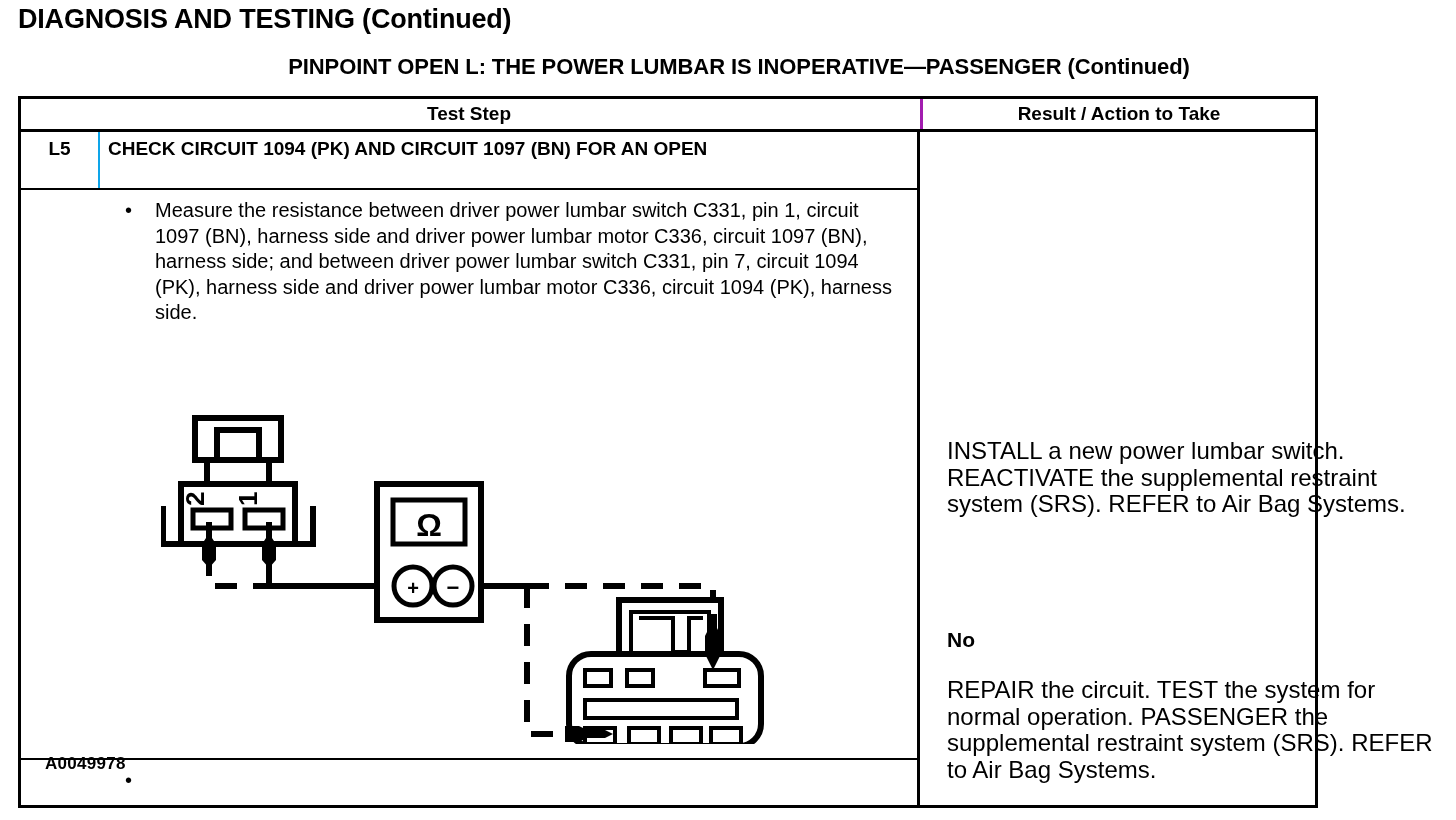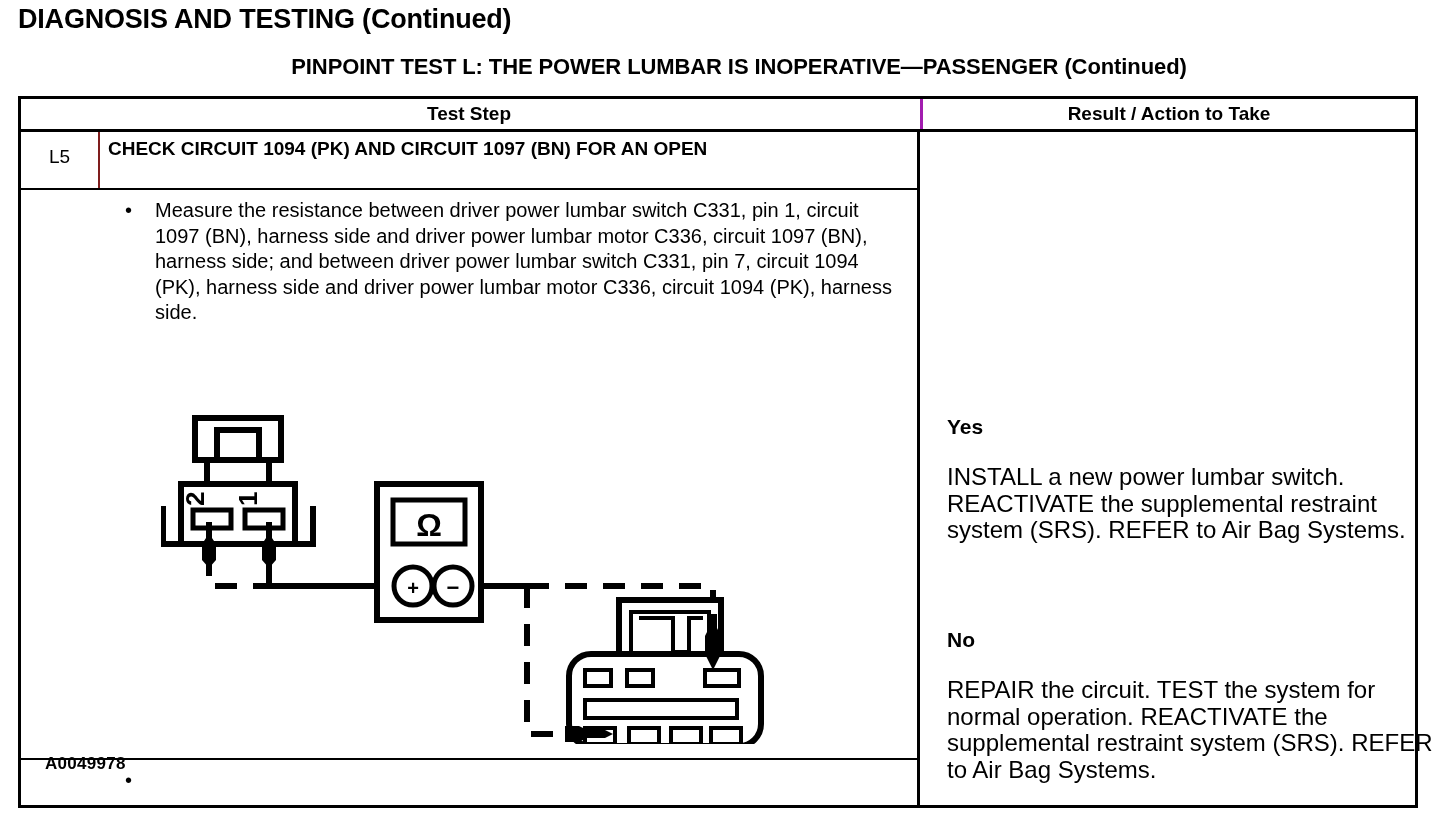--- a/index.html
+++ b/index.html
@@ -39,21 +39,21 @@
     white-space: nowrap;
     padding-left: 22px;
     box-sizing: border-box;
   }
 
   
   .test-table {
     position: absolute;
     left: 18px;
     top: 96px;
-    width: 1400px;
+    width: 1300px;
     height: 712px;
     border: 3px solid #000;
     box-sizing: border-box;
   }
 
   .thead {
     position: absolute;
     left: 0; top: 0;
     width: 100%;
     height: 33px;
@@ -111,28 +111,28 @@
     width: 100%;
     height: 58px;
     border-bottom: 2px solid #000;
     box-sizing: border-box;
   }
   .step-id {
     position: absolute;
     left: 0; top: 0;
     width: 79px;
     height: 100%;
-    border-right: 2px solid #7f1d1d;
+    border-right: 2px solid #0ea5e9;
     box-sizing: border-box;
     display: flex;
     align-items: flex-start;
     justify-content: center;
-    padding-top: 14px;
+    padding-top: 6px;
     font-size: 19px;
-    font-weight: normal;
+    font-weight: bold;
   }
   .step-title {
     position: absolute;
     left: 79px;
     top: 0;
     right: 0;
     height: 100%;
     padding: 4px 8px 0 8px;
     box-sizing: border-box;
     font-size: 19px;
@@ -234,21 +234,21 @@
   }
 
   
   .diagram { position: absolute; left: 0; top: 0; width: 100%; height: 100%; }
 </style>
 </head>
 <body>
 
 <div class="page-title">DIAGNOSIS AND TESTING (Continued)</div>
 
-<div class="pinpoint-title">PINPOINT TEST  L: THE POWER LUMBAR IS INOPERATIVE—PASSENGER (Continued)</div>
+<div class="pinpoint-title">PINPOINT OPEN  L: THE POWER LUMBAR IS INOPERATIVE—PASSENGER (Continued)</div>
 
 <div class="test-table">
 
   <div class="thead">
     <div class="th-teststep">Test Step</div>
     <div class="th-result">Result / Action to Take</div>
   </div>
 
   <div class="col-divider"></div>
 
@@ -349,22 +349,21 @@
     <div class="question-row">
       <div class="question-text">
         <span class="dot">•</span>
       </div>
     </div>
   </div>
 
   <div class="right-col">
 
     <div class="answer-block answer-yes">
-      <div class="answer-label">Yes</div>
       <div class="answer-body">INSTALL a new power lumbar switch. REACTIVATE the supplemental restraint system (SRS). REFER to Air Bag Systems.</div>
     </div>
 
     <div class="answer-block answer-no">
       <div class="answer-label">No</div>
-      <div class="answer-body">REPAIR the circuit. TEST the system for normal operation. REACTIVATE the supplemental restraint system (SRS). REFER to Air Bag Systems.</div>
+      <div class="answer-body">REPAIR the circuit. TEST the system for normal operation. PASSENGER the supplemental restraint system (SRS). REFER to Air Bag Systems.</div>
     </div>
   </div>
 </div>
 
 </body></html>

